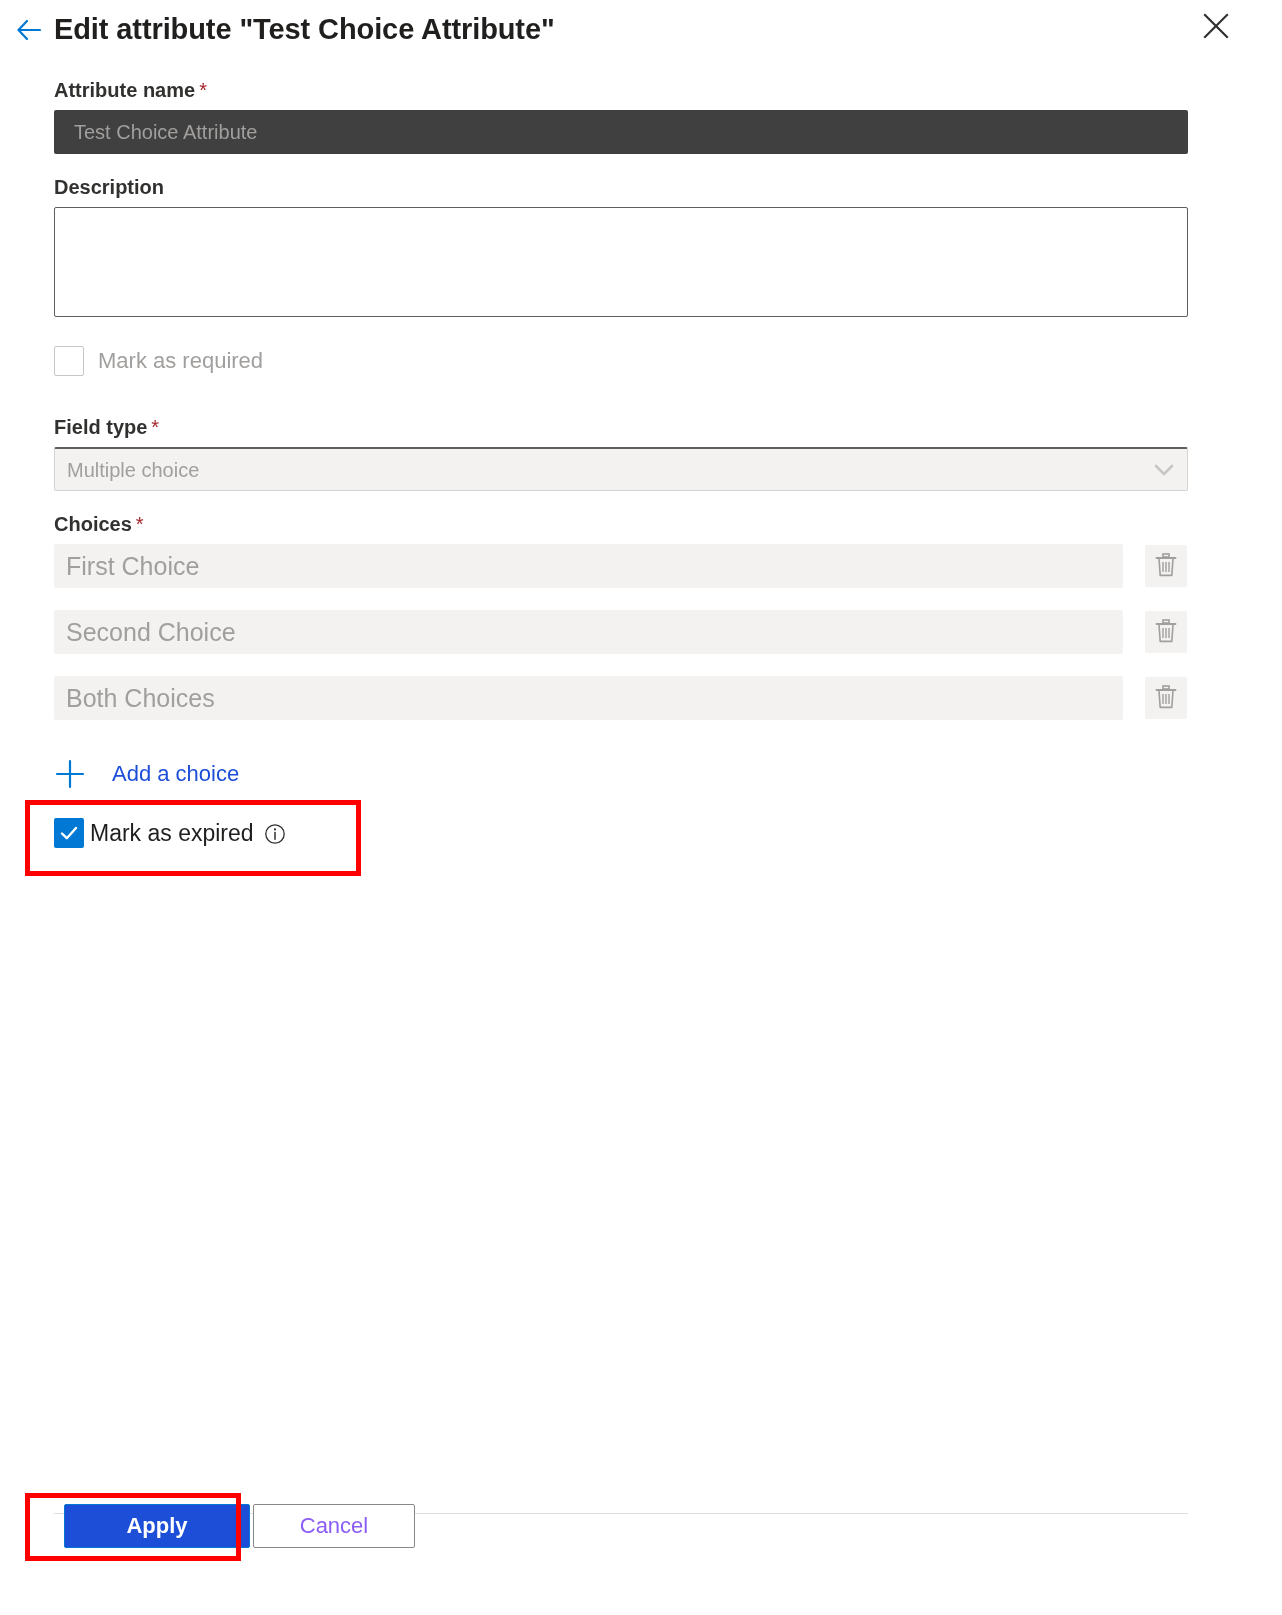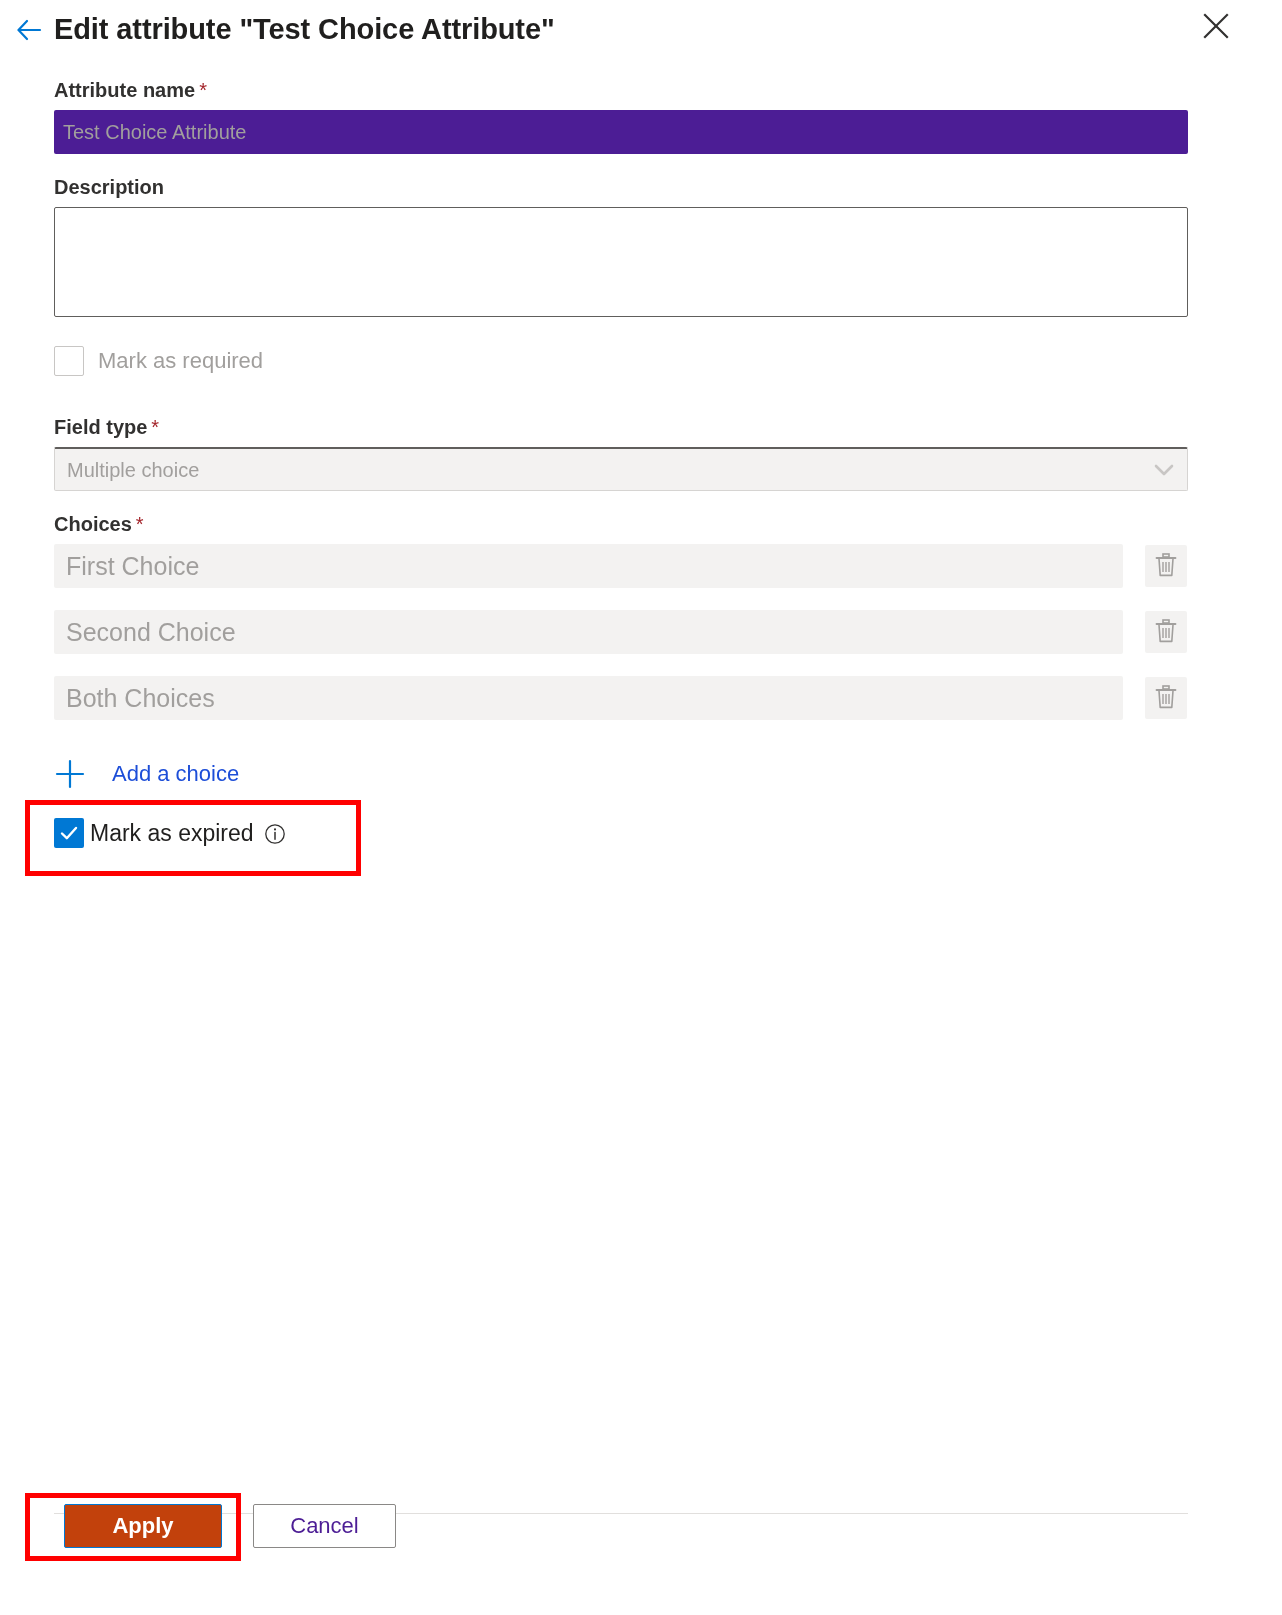--- a/index.html
+++ b/index.html
@@ -56,24 +56,24 @@
     font-weight: 400;
     padding-left: 4px;
   }
 
   .row { position: absolute; left: 54px; }
 
   .text-input-disabled {
     box-sizing: border-box;
     width: 1134px;
     height: 44px;
-    background: #4c1d95;
+    background: #404040;
     border: none;
     border-radius: 2px;
-    padding: 0 9px;
+    padding: 0 20px;
     font-family: "Liberation Sans", sans-serif;
     font-size: 20px;
     color: #a19f9d;
     line-height: 44px;
     display: block;
   }
   .text-input-disabled::placeholder { color: #a19f9d; opacity: 1; }
 
   .textarea-box {
     box-sizing: border-box;
@@ -218,39 +218,39 @@
   .footer-divider {
     position: absolute;
     left: 54px; top: 1513px;
     width: 1134px;
     height: 1px;
     background: #e1dfdd;
   }
   .btn-apply {
     position: absolute;
     left: 64px; top: 1504px;
-    width: 158px; height: 44px;
-    background: #c2410c;
+    width: 186px; height: 44px;
+    background: #1d4ed8;
     border: 1px solid #0078d4;
     border-radius: 2px;
     color: #ffffff;
     font-family: "Liberation Sans", sans-serif;
     font-size: 22px;
     font-weight: 600;
     cursor: pointer;
     padding: 0;
   }
   .btn-cancel {
     position: absolute;
     left: 253px; top: 1504px;
-    width: 143px; height: 44px;
+    width: 162px; height: 44px;
     background: #ffffff;
     border: 1px solid #8a8886;
     border-radius: 2px;
-    color: #4c1d95;
+    color: #8b5cf6;
     font-family: "Liberation Sans", sans-serif;
     font-size: 22px;
     font-weight: 400;
     cursor: pointer;
     padding: 0;
   }
 </style>
 </head>
 <body>
 

